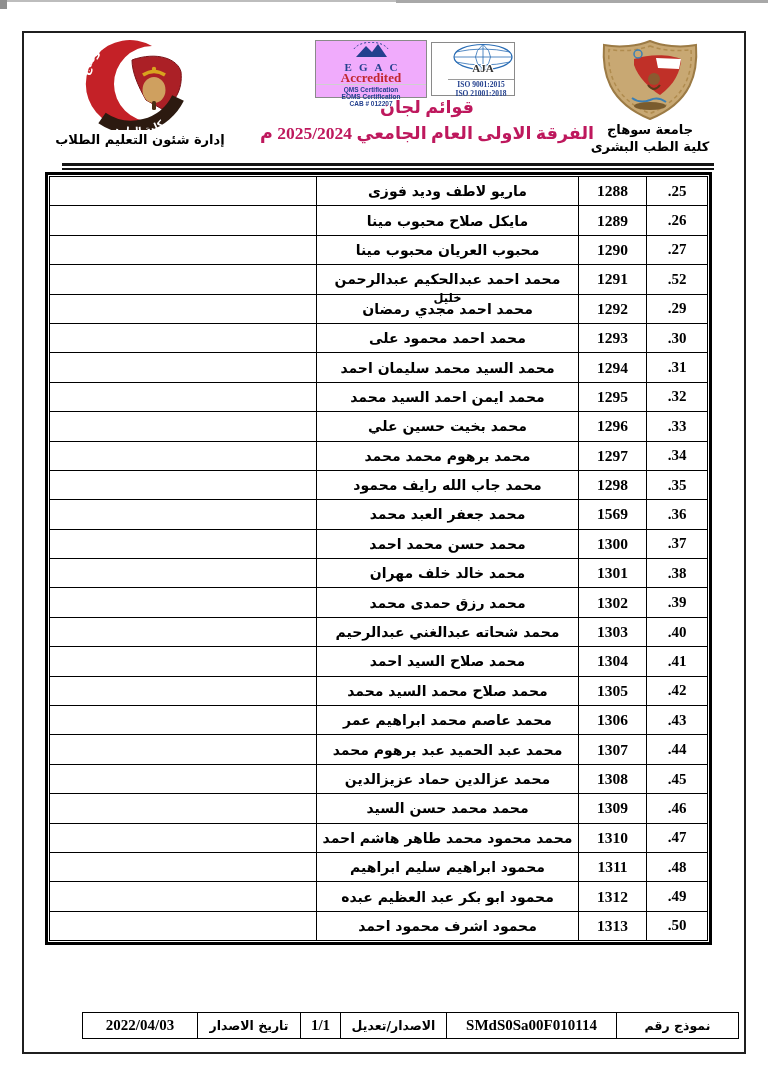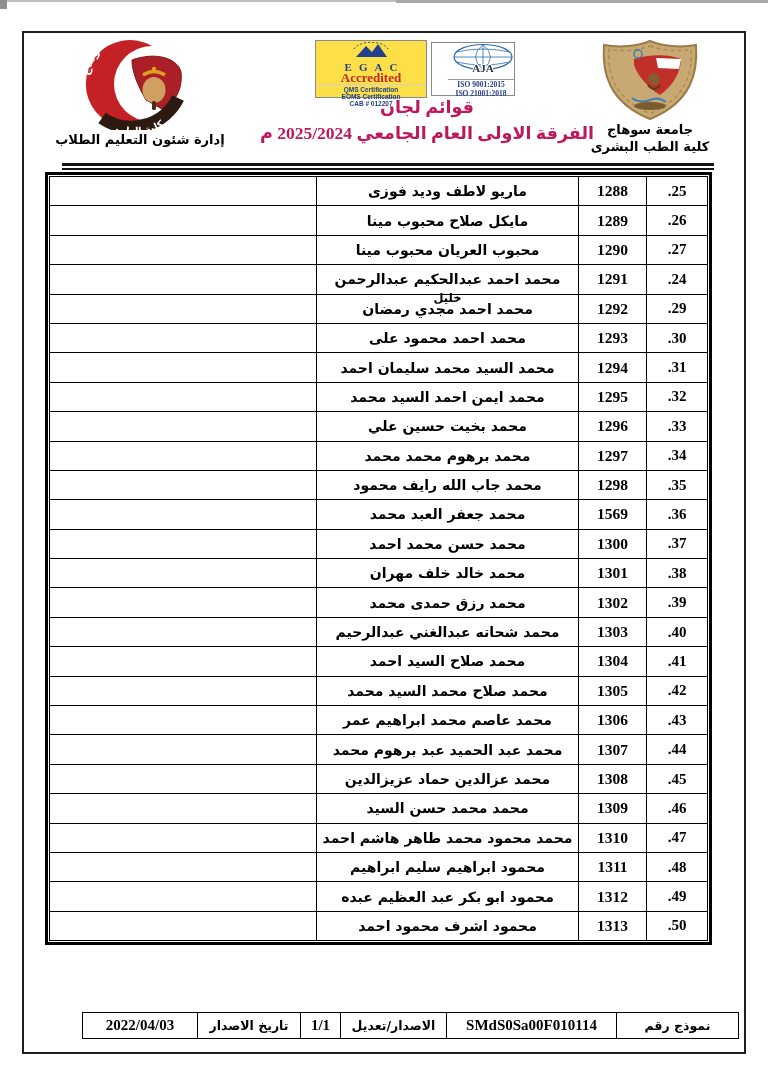--- a/index.html
+++ b/index.html
@@ -20,21 +20,21 @@
 
   
   .crescent-logo{left:38px;top:5px;width:150px;height:92px;}
   .dept-text{
     left:1px;top:99px;width:230px;text-align:center;
     font-family:"DejaVu Sans",sans-serif;font-weight:bold;font-size:13px;color:#000;
     direction:rtl;
   }
   .egac-box{
     left:291px;top:7px;width:112px;height:58px;border:1px solid #8a8a8a;
-    background:#fde047;text-align:center;box-sizing:border-box;padding-top:1px;
+    background:#f0abfc;text-align:center;box-sizing:border-box;padding-top:1px;
   }
   .egac-name{color:#23408e;font-weight:bold;font-size:11px;letter-spacing:7px;
     font-family:"Liberation Serif",serif;line-height:11px;text-indent:7px;}
   .egac-accredited{color:#c1272d;font-weight:bold;font-size:13px;line-height:9px;
     font-family:"Liberation Serif",serif;}
   .egac-lines{margin-top:2px;border-top:1px solid #cfcfcf;padding-top:1px;}
   .egac-line{color:#23408e;font-weight:bold;font-size:6.5px;line-height:7px;
     font-family:"Liberation Sans",sans-serif;}
   .aja-box{
     left:407px;top:9px;width:84px;height:54px;border:1px solid #8a8a8a;background:#fff;
@@ -190,21 +190,21 @@
   </tr>
 
   <tr>
     <td class="c-serial">27.</td>
     <td class="c-code">1290</td>
     <td class="c-name">محبوب العريان محبوب مينا</td>
     <td class="c-empty"></td>
   </tr>
 
   <tr>
-    <td class="c-serial">24.</td>
+    <td class="c-serial">52.</td>
     <td class="c-code">1291</td>
     <td class="c-name">محمد احمد عبدالحكيم عبدالرحمن<span class="overflow-word">خليل</span></td>
     <td class="c-empty"></td>
   </tr>
 
   <tr>
     <td class="c-serial">29.</td>
     <td class="c-code">1292</td>
     <td class="c-name">محمد احمد مجدي رمضان</td>
     <td class="c-empty"></td>

